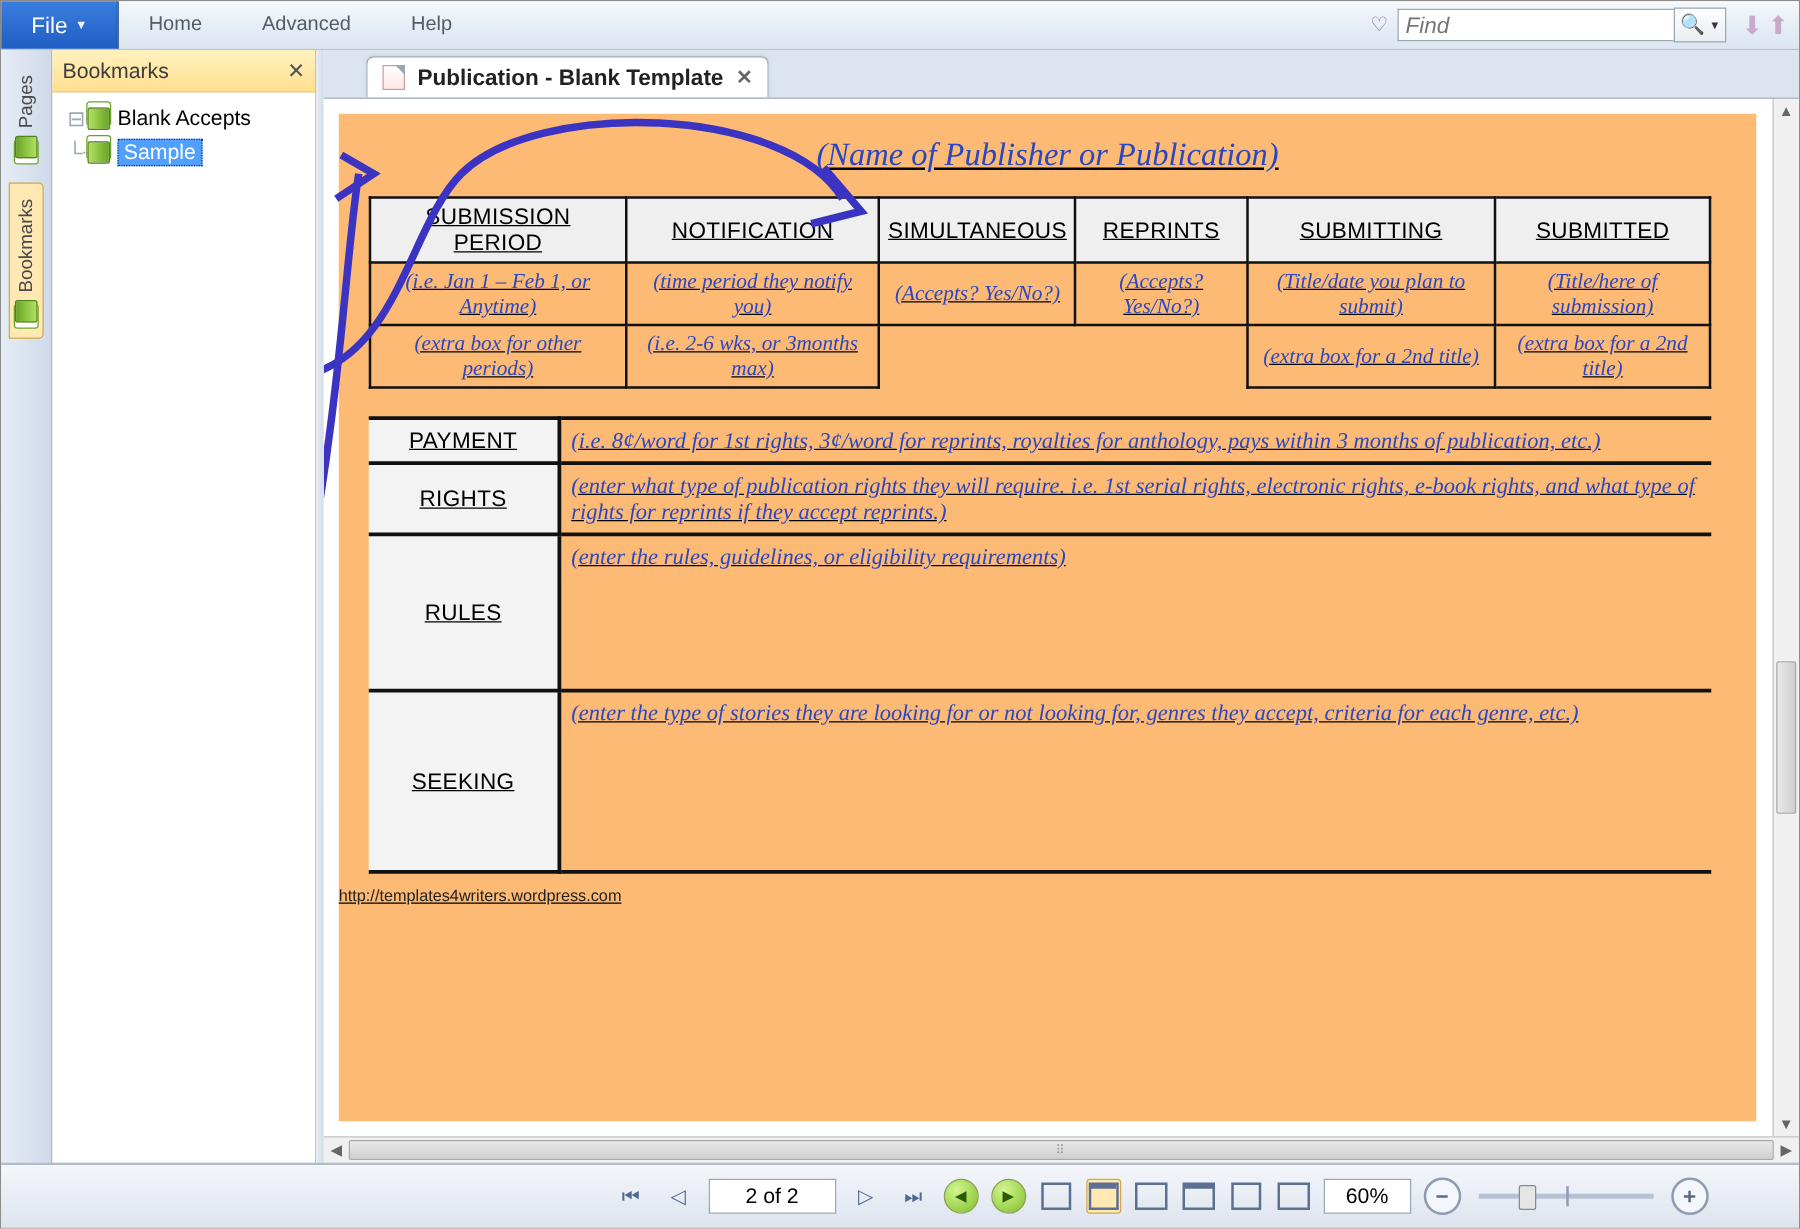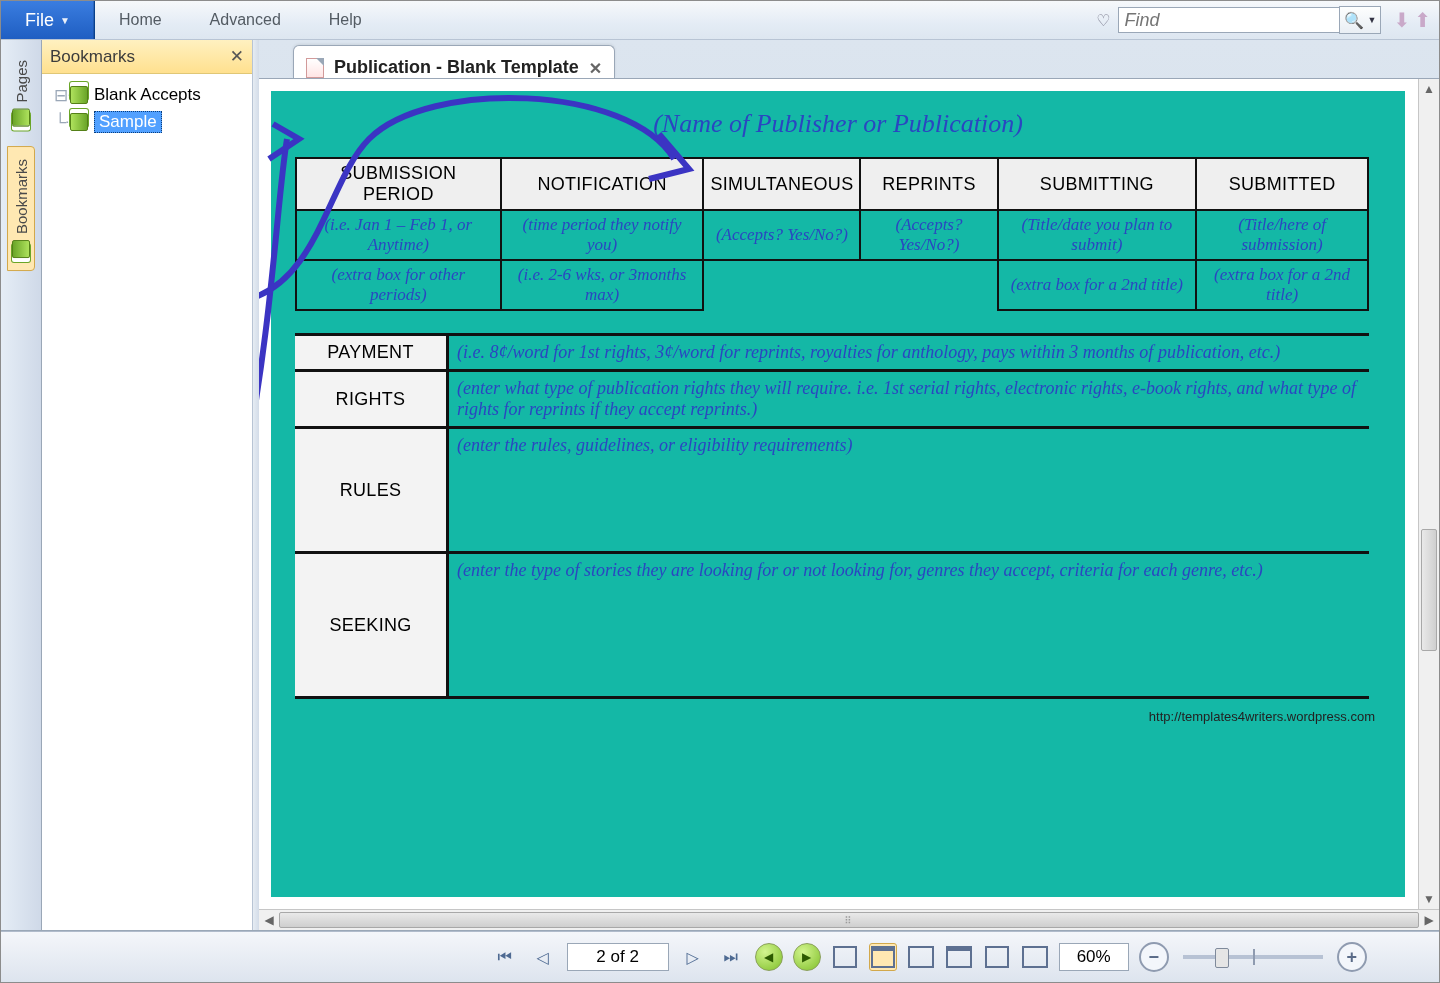--- a/index.html
+++ b/index.html
@@ -185,21 +185,21 @@
     align-items: flex-end;
     padding-left: 34px;
   }
   .doc-tab {
     background: #fff;
     border: 1px solid #9aa7b7;
     border-bottom: none;
     border-radius: 6px 6px 0 0;
     height: 32px;
     display: flex;
-    align-items: flex-end;
+    align-items: center;
     gap: 10px;
     padding: 0 12px;
     font-size: 18px;
     font-weight: bold;
     color: #222;
     box-shadow: 0 -1px 3px rgba(0,0,0,.08);
   }
   .doc-tab .pdf-ic {
     width: 16px; height: 18px;
     background: linear-gradient(#fff,#ffe5e5);
@@ -219,21 +219,22 @@
   .doc-viewport {
     flex: 1;
     background: #fff;
     border-top: 1px solid #9aa7b7;
     position: relative;
     overflow: hidden;
   }
   .page {
     position: absolute;
     inset: 12px 34px 12px 12px;
-    background: #14b8a6;
+    background: #fdba74;
+    text-decoration: underline;
   }
   
   .vscroll {
     position: absolute;
     right: 0; top: 0; bottom: 0;
     width: 20px;
     background: #f0f0f0;
     border-left: 1px solid #c6c6c6;
   }
   .vscroll .arrow {
@@ -310,21 +311,21 @@
   }
   .details td.val {
     font-family: 'Comic Sans MS', 'Segoe Script', cursive;
     font-style: italic;
     color: #2a46c1;
   }
   .details tr.tall td { height: 110px; }
   .details tr.xtall td { height: 130px; }
 
   .footer-url {
-    text-align: right;
+    text-align: left;
     font-size: 13px;
     color: #222;
     margin: 10px 30px 0 0;
   }
 
   
   .hscroll {
     height: 20px;
     background: #f0f0f0;
     border-top: 1px solid #c6c6c6;

